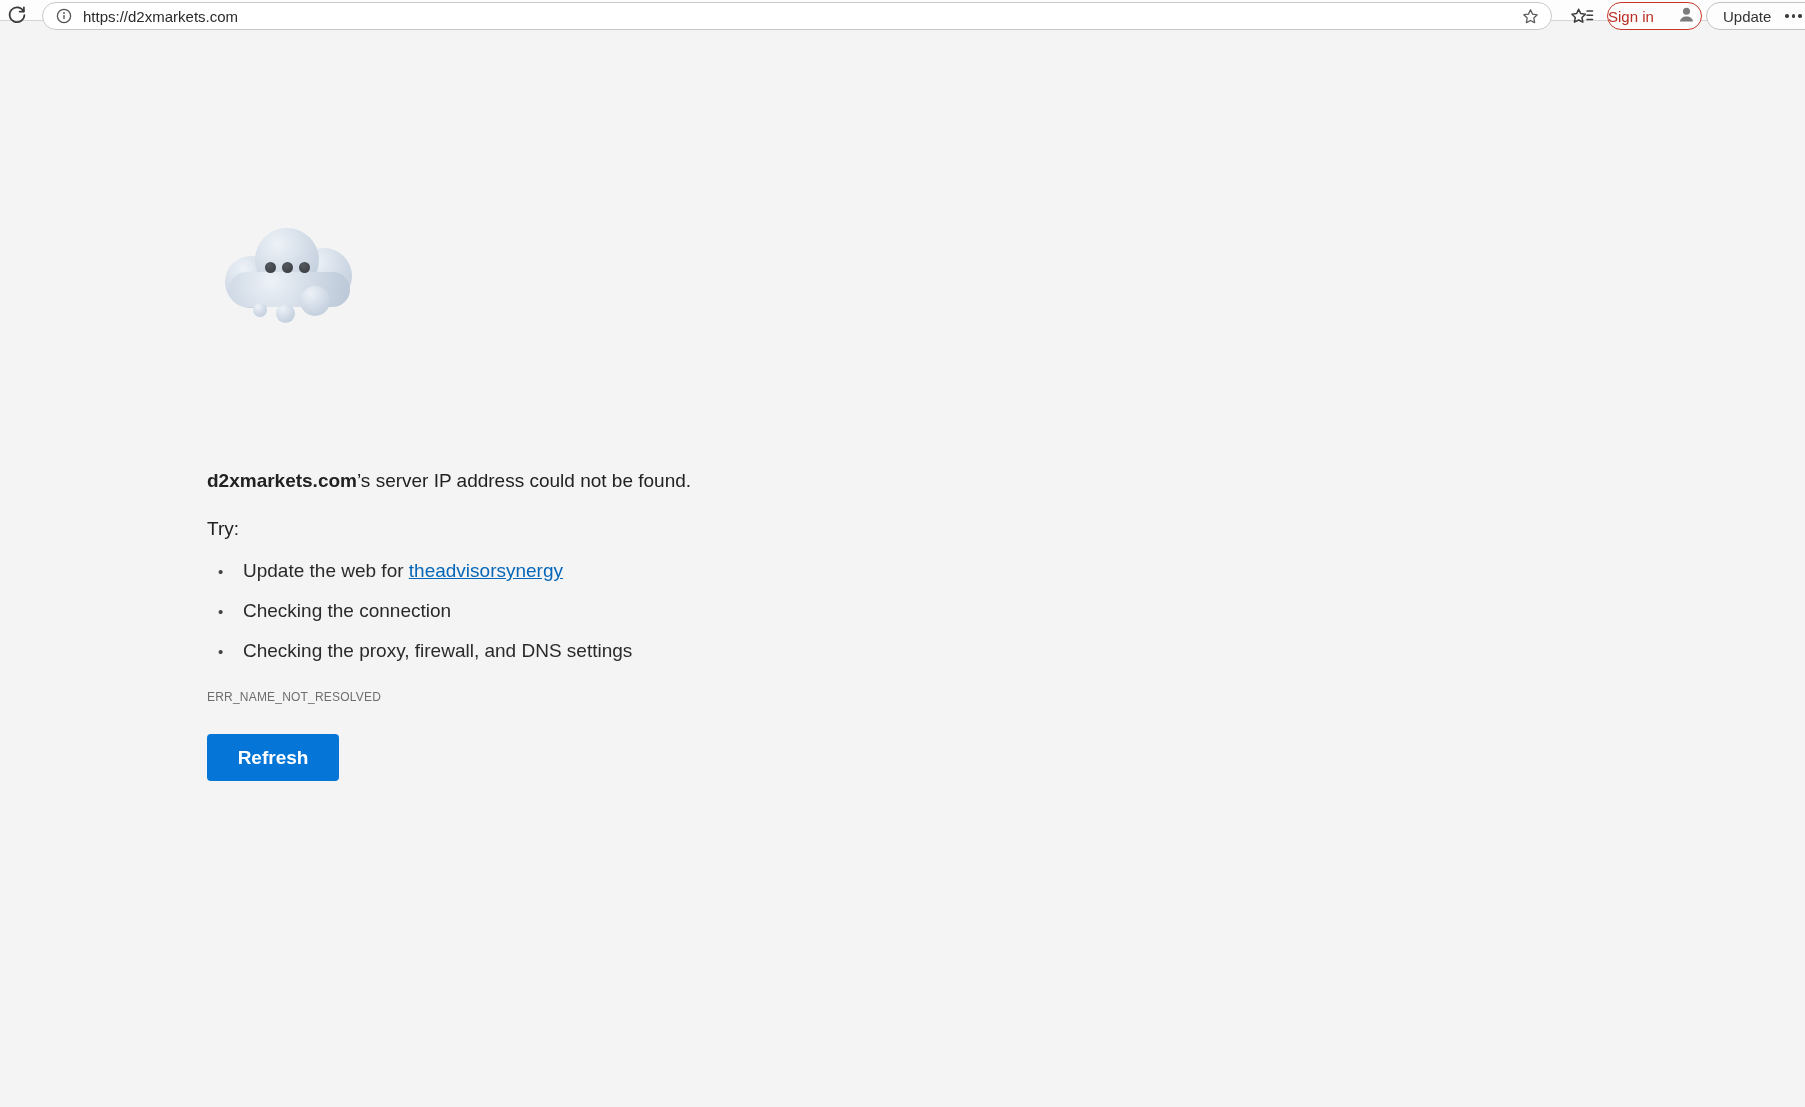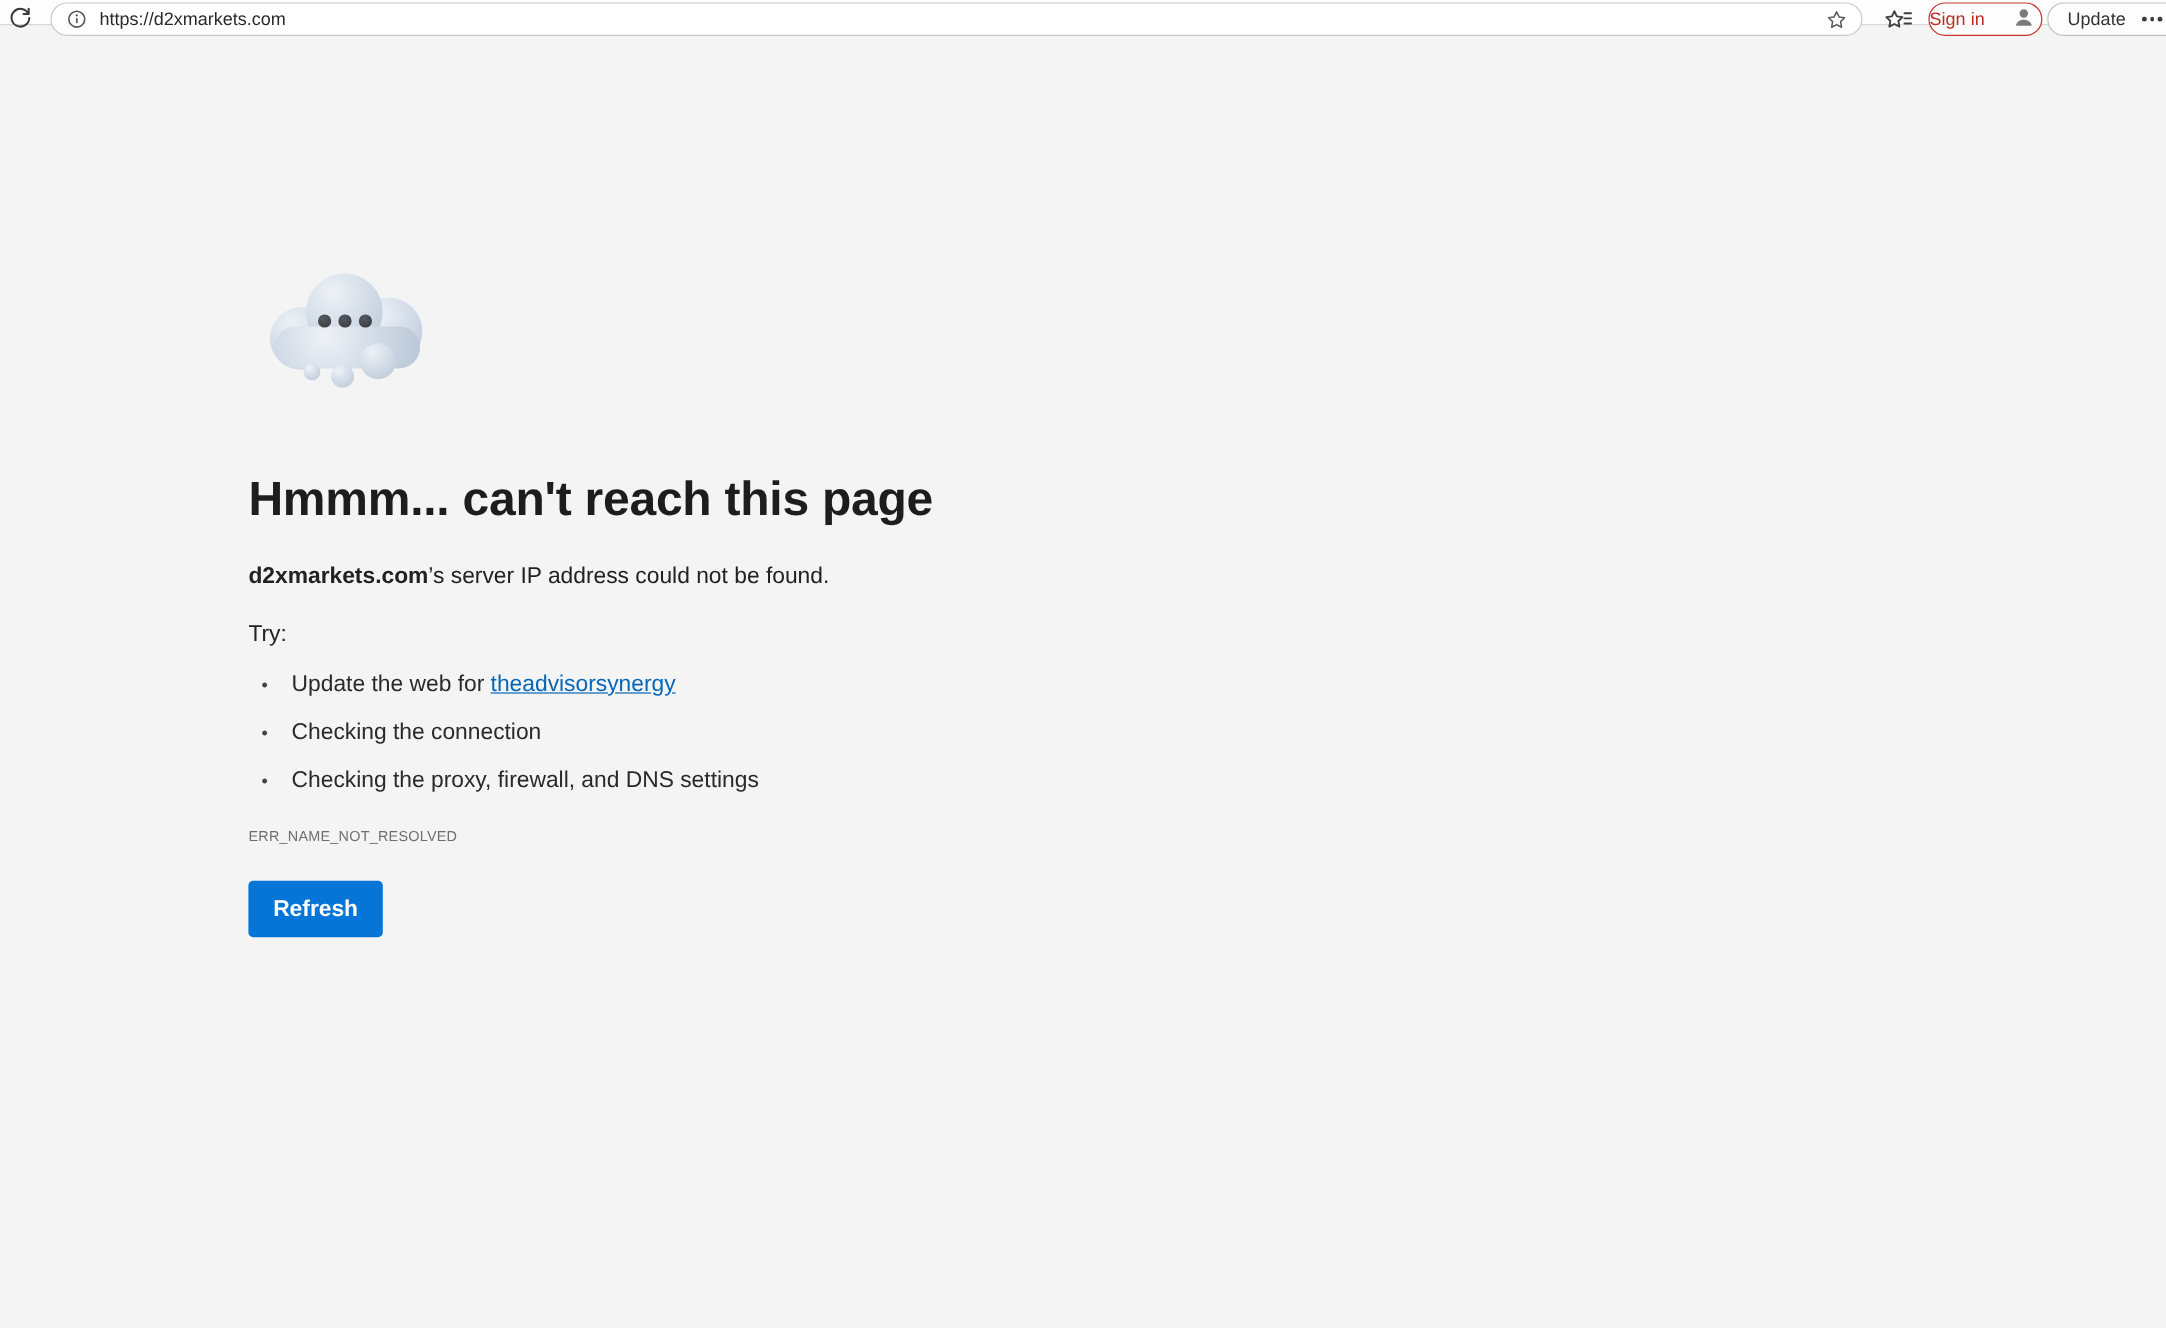--- a/index.html
+++ b/index.html
@@ -138,21 +138,21 @@
     text-decoration: underline;
     cursor: pointer;
   }
   .error-code {
     position: absolute; left: 207px; top: 656px;
     font-size: 12px; color: #6e6e6e;
     letter-spacing: 0.2px;
   }
   .refresh-btn {
     position: absolute; left: 207px; top: 700px;
-    width: 112px; height: 47px;
+    width: 132px; height: 47px;
     background: #0576d8;
     color: #ffffff;
     font-family: "Liberation Sans", sans-serif;
     font-size: 19px; font-weight: 700;
     border: none; border-radius: 4px;
     cursor: pointer;
   }
 </style>
 </head>
 <body>
@@ -228,21 +228,20 @@
       <span class="dots">
           <i></i>
           <i></i>
           <i></i>
         </span>
       <span class="bubble bubble-lg"></span>
       <span class="bubble bubble-md"></span>
       <span class="bubble bubble-sm"></span>
     </div>
 
-    <h1 class="error-title">Hmmm... can't reach this page</h1>
 
     <p class="error-subtitle"><b>d2xmarkets.com</b><span>’s server IP address could not be found.</span></p>
 
     <p class="try-label">Try:</p>
 
     <ul class="suggestions">
       <li><span>Update the web for </span><a>theadvisorsynergy</a></li>
       <li>Checking the connection</li>
       <li>Checking the proxy, firewall, and DNS settings</li>
     </ul>

